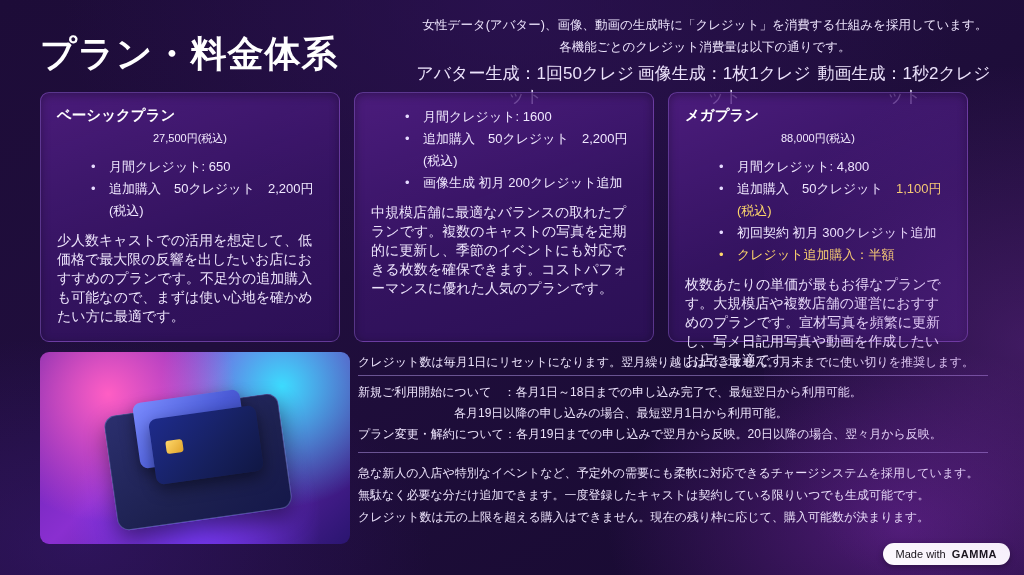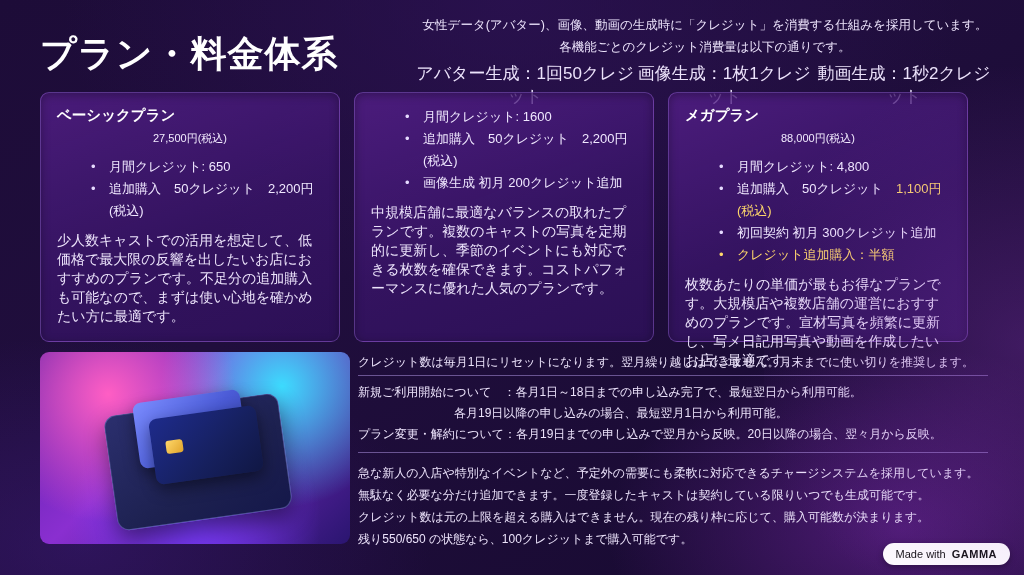--- a/index.html
+++ b/index.html
@@ -214,21 +214,20 @@
     <div class="rule"></div>
     <div class="note-block">
       <div class="note-line">新規ご利用開始について　：各月1日～18日までの申し込み完了で、最短翌日から利用可能。</div>
       <div class="note-line note-indent">各月19日以降の申し込みの場合、最短翌月1日から利用可能。</div>
       <div class="note-line">プラン変更・解約について：各月19日までの申し込みで翌月から反映。20日以降の場合、翌々月から反映。</div>
     </div>
     <div class="rule"></div>
     <div class="note-body">
       <p>急な新人の入店や特別なイベントなど、予定外の需要にも柔軟に対応できるチャージシステムを採用しています。無駄なく必要な分だけ追加できます。一度登録したキャストは契約している限りいつでも生成可能です。</p>
       <p>クレジット数は元の上限を超える購入はできません。現在の残り枠に応じて、購入可能数が決まります。</p>
-      <p>残り550/650 の状態なら、100クレジットまで購入可能です。</p>
     </div>
   </div>
 
   <div class="gamma">
     <span>Made with</span>
     <span class="brand">GAMMA</span>
   </div>
 
 </div>
 

